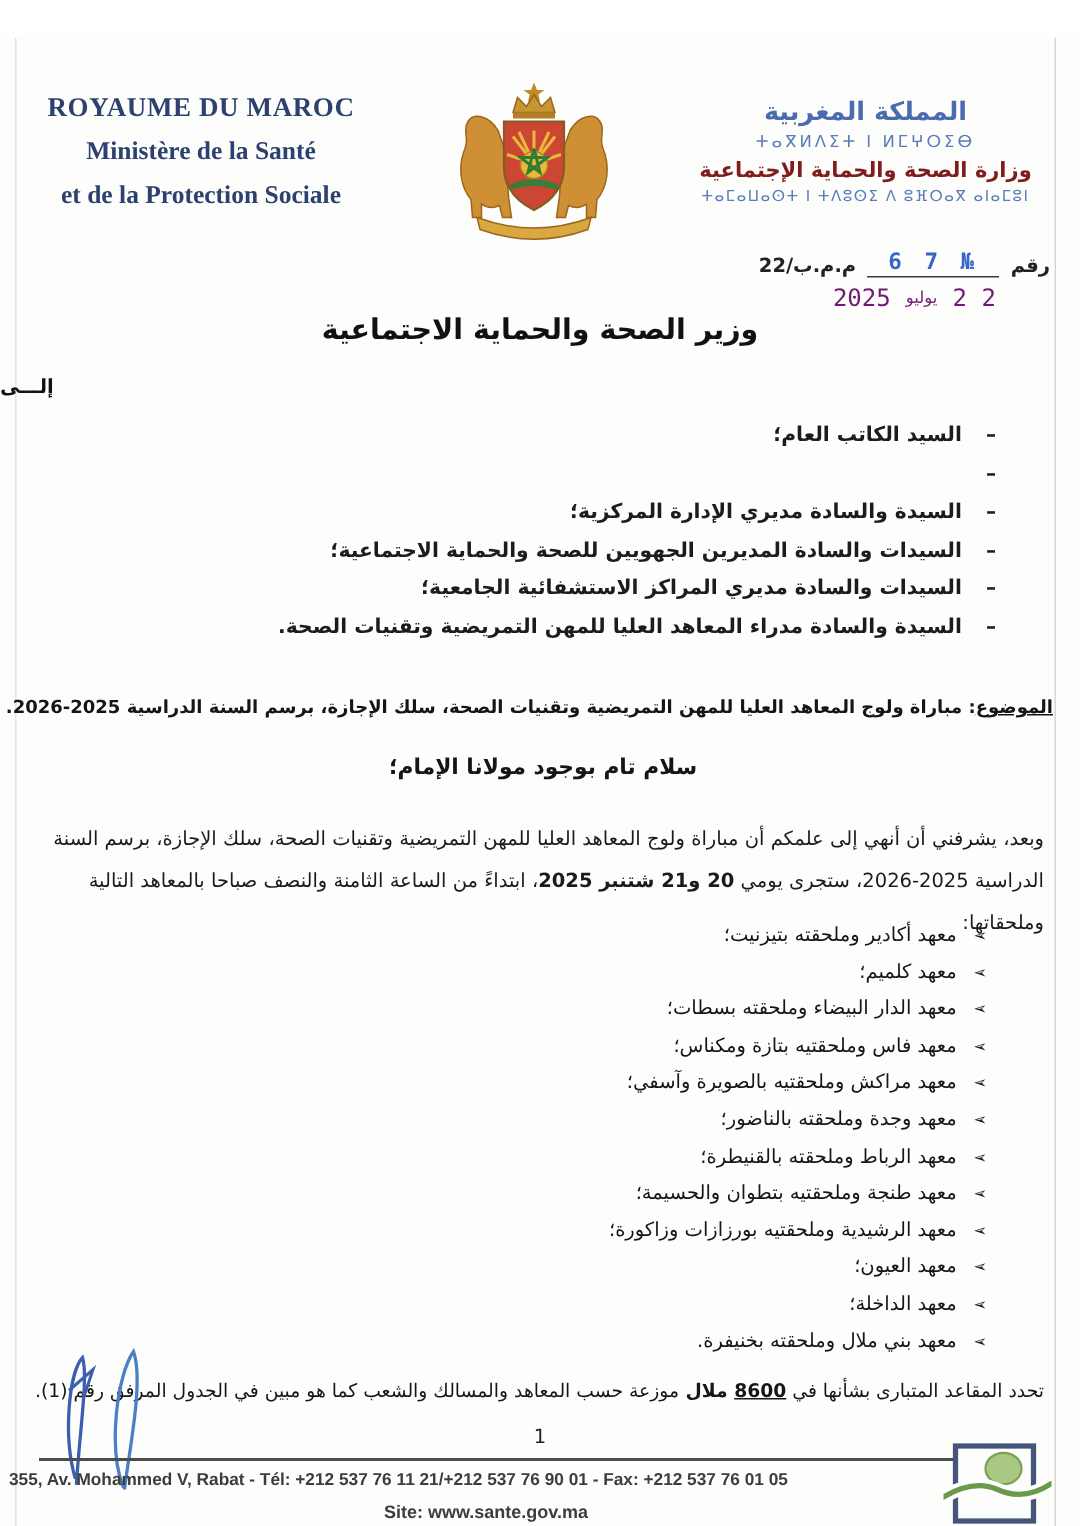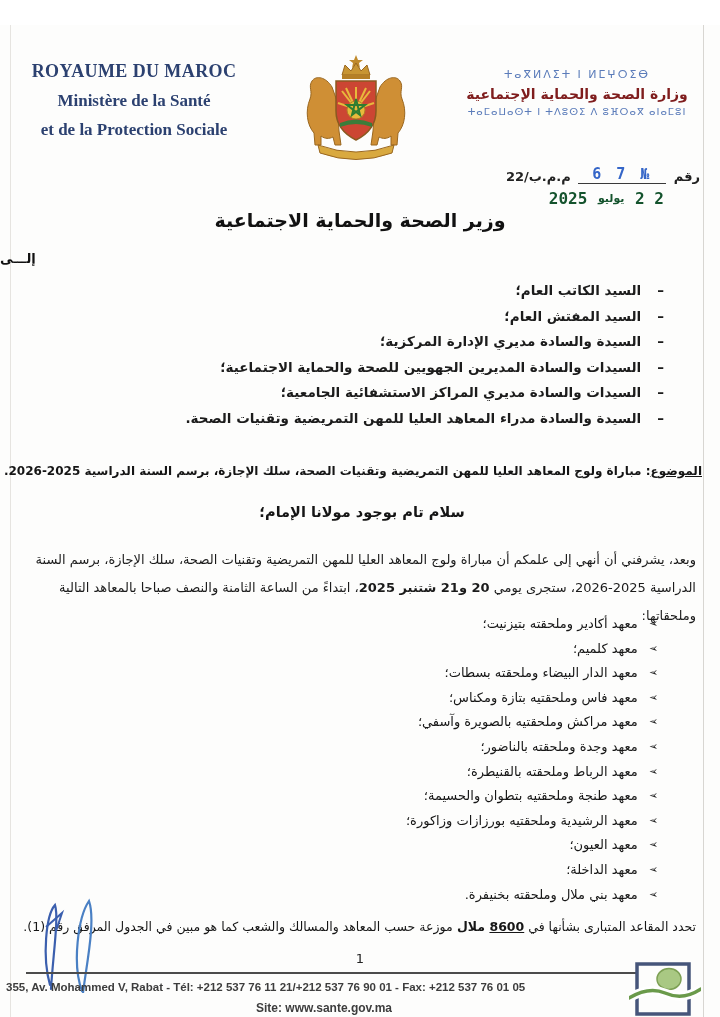--- a/index.html
+++ b/index.html
@@ -27,21 +27,21 @@
   .ar-ministry { font-size:14px; font-weight:bold; color:#7f1d1d; }
   .tif2        { font-size:10px; letter-spacing:1px; color:#5b7cba; margin-top:4px; direction:ltr; }
 
   
   .ref-line { position:absolute; top:141px; right:20px; direction:rtl; font-size:13px; color:#222; font-weight:bold; }
   .ref-underline {
     display:inline-block; min-width:88px; text-align:center; vertical-align:bottom;
     border-bottom:1.5px solid #3a3a3a; margin:0 3px; line-height:16px;
   }
   .stamp-no { color:#3566c8; font-weight:bold; font-size:15px; letter-spacing:3px; font-family:"DejaVu Sans Mono", monospace; }
-  .date-stamp { position:absolute; top:164px; right:56px; direction:rtl; color:#14532d; font-weight:bold; white-space:nowrap; }
+  .date-stamp { position:absolute; top:164px; right:56px; direction:rtl; color:#701a75; font-weight:normal; white-space:nowrap; }
   .date-day, .date-year { font-size:16px; letter-spacing:2px; font-family:"DejaVu Sans Mono", monospace; }
   .date-month { font-size:11px; margin:0 5px; position:relative; top:-2px; }
 
   
   .minister-title { position:absolute; top:184px; left:0; width:720px; text-align:center;
                     font-size:19px; font-weight:bold; color:#111; direction:rtl; }
   .to-label { position:absolute; top:226px; left:0; width:720px; text-align:left;
               font-size:13px; font-weight:bold; color:#111; direction:rtl; }
 
   
@@ -121,20 +121,21 @@
 
       <path d="M58 46 L62 62 L49 52 L67 52 L54 62 Z" fill="none" stroke="#2f7d32" stroke-width="2"></path>
 
       <path d="M42 70 Q58 63 74 70 L74 74 Q58 68 42 74 Z" fill="#3a7d3a"></path>
 
       <path d="M20 92 Q58 106 96 92 L94 100 Q58 113 22 100 Z" fill="#d9a93f" stroke="#9a671f" stroke-width="1"></path>
     </svg>
   </div>
 
   <div class="ar-header">
+    <div class="ar-title">المملكة المغربية</div>
     <div class="tif">ⵜⴰⴳⵍⴷⵉⵜ ⵏ ⵍⵎⵖⵔⵉⴱ</div>
     <div class="ar-ministry">وزارة الصحة والحماية الإجتماعية</div>
     <div class="tif2">ⵜⴰⵎⴰⵡⴰⵙⵜ ⵏ ⵜⴷⵓⵙⵉ ⴷ ⵓⴼⵔⴰⴳ ⴰⵏⴰⵎⵓⵏ</div>
   </div>
 
   <div class="ref-line">
     <span>رقم</span>
     <span class="ref-underline">
       <span class="stamp-no">№ 7 6</span>
     </span>
@@ -152,21 +153,20 @@
 
   <div class="recipients">
 
       <div class="recipient-line">
         <span class="dash">–</span>
         <span>السيد الكاتب العام؛</span>
       </div>
 
       <div class="recipient-line">
         <span class="dash">–</span>
-        <span>السيد المفتش العام؛</span>
       </div>
 
       <div class="recipient-line">
         <span class="dash">–</span>
         <span>السيدة والسادة مديري الإدارة المركزية؛</span>
       </div>
 
       <div class="recipient-line">
         <span class="dash">–</span>
         <span>السيدات والسادة المديرين الجهويين للصحة والحماية الاجتماعية؛</span>

